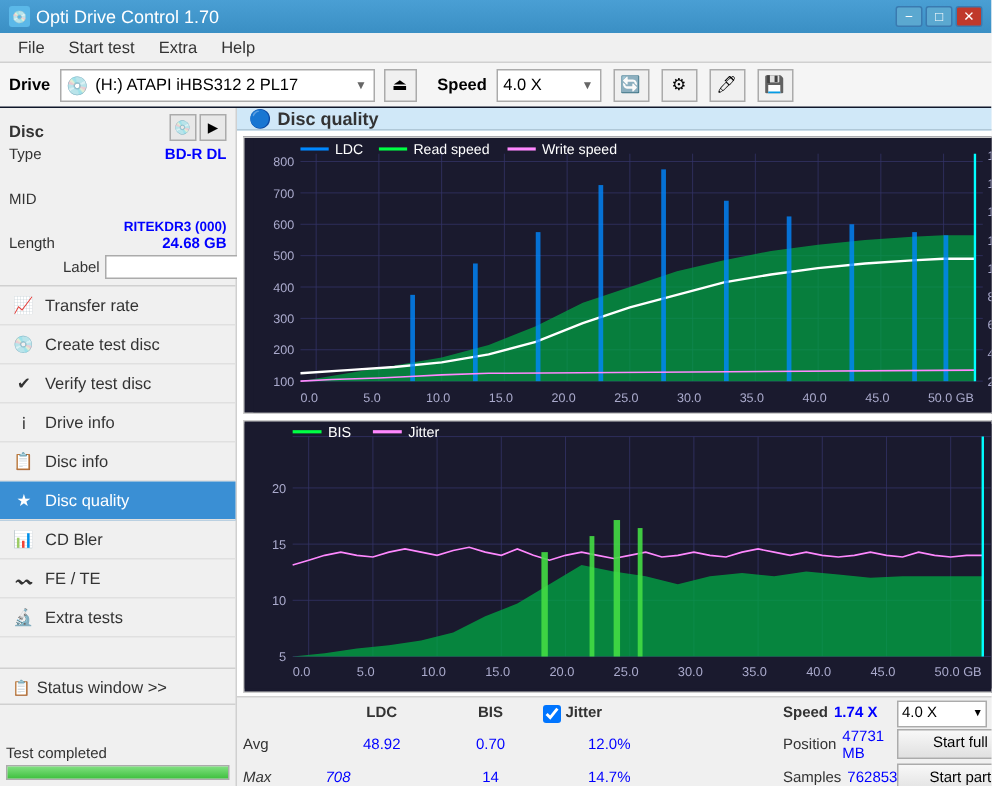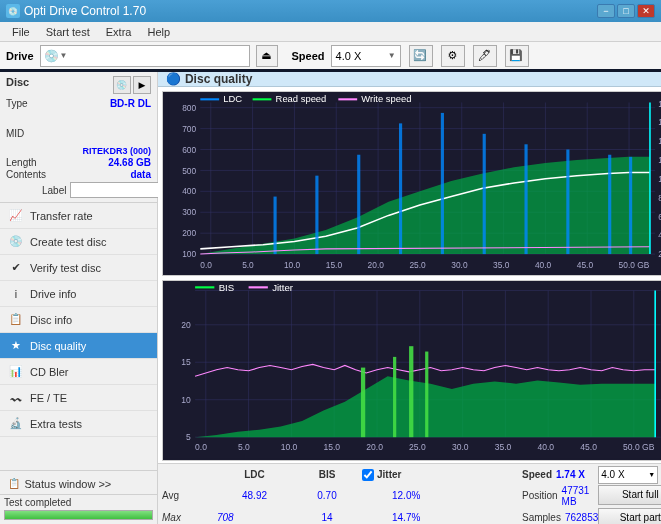--- a/index.html
+++ b/index.html
@@ -11,33 +11,33 @@
     .titlebar-icon { width: 14px; height: 14px; background: #5bb8e8; border-radius: 2px; display: flex; align-items: center; justify-content: center; font-size: 8px; color: white; }
     .titlebar-btns { display: flex; gap: 2px; }
     .titlebar-btn { width: 18px; height: 14px; background: #5ba8d0; border: 1px solid #3a7ab0; border-radius: 2px; cursor: pointer; display: flex; align-items: center; justify-content: center; font-size: 9px; color: white; }
     .titlebar-btn.close { background: #c0392b; }
 
     
     .menubar { background: #f0f0f0; height: 20px; display: flex; align-items: center; padding: 0 4px; border-bottom: 1px solid #d0d0d0; }
     .menubar-item { padding: 2px 8px; cursor: pointer; font-size: 11px; color: #333; }
 
     
-    .drivebar { background: #f5f5f5; height: 30px; display: flex; align-items: center; padding: 0 6px; border-bottom: 3px solid #0f172a; gap: 6px; }
+    .drivebar { background: #f5f5f5; height: 30px; display: flex; align-items: center; padding: 0 6px; border-bottom: 1px solid #0f172a; gap: 6px; }
     .drive-dropdown { border: 1px solid #ababab; background: white; height: 22px; width: 210px; display: flex; align-items: center; padding: 0 4px; font-size: 11px; }
     .drive-eject-btn { width: 22px; height: 22px; background: #f0f0f0; border: 1px solid #ababab; display: flex; align-items: center; justify-content: center; cursor: pointer; }
     .speed-label { font-size: 11px; font-weight: 600; margin-left: 8px; }
     .toolbar-btn { width: 24px; height: 22px; background: #f0f0f0; border: 1px solid #ababab; display: flex; align-items: center; justify-content: center; cursor: pointer; margin-left: 2px; }
 
     
     .main { display: flex; height: 452px; }
 
     
     .left-panel { width: 158px; background: #f0f0f0; border-right: 1px solid #d0d0d0; display: flex; flex-direction: column; }
     .disc-section { padding: 4px 6px; border-bottom: 1px solid #d0d0d0; }
-    .disc-header { display: flex; align-items: flex-start; justify-content: space-between; margin-bottom: 4px; }
+    .disc-header { display: flex; align-items: flex-end; justify-content: space-between; margin-bottom: 4px; }
     .disc-title { font-size: 11px; font-weight: 700; color: #333; }
     .disc-icon-area { display: flex; gap: 2px; }
     .disc-icon { width: 18px; height: 18px; border: 1px solid #ababab; background: #e8e8e8; display: flex; align-items: center; justify-content: center; cursor: pointer; font-size: 9px; }
     .disc-info-table { width: 100%; }
     .disc-info-row { display: flex; justify-content: space-between; align-items: center; margin: 1px 0; }
     .disc-info-label { color: #333; font-size: 10px; }
     .disc-info-value { color: #0000ff; font-size: 10px; font-weight: 600; }
     .disc-label-row { display: flex; align-items: center; gap: 4px; margin-top: 2px; padding-left: 36px; }
     .disc-label-input { border: 1px solid #ababab; background: white; height: 16px; width: 100px; font-size: 10px; }
     .disc-label-btn { width: 16px; height: 16px; background: #f0f0f0; border: 1px solid #ababab; cursor: pointer; display: flex; align-items: center; justify-content: center; font-size: 9px; }
@@ -45,21 +45,21 @@
     
     .nav-items { flex: 1; }
     .nav-item { height: 26px; display: flex; align-items: center; padding: 0 8px; gap: 6px; cursor: pointer; border-bottom: 1px solid #e0e0e0; color: #333; font-size: 11px; }
     .nav-item.active { background: #3a8fd4; color: white; }
     .nav-item-icon { width: 16px; height: 16px; display: flex; align-items: center; justify-content: center; flex-shrink: 0; }
 
     
     .status-section { border-top: 1px solid #d0d0d0; padding: 2px 0; }
     .status-window-btn { height: 22px; display: flex; align-items: center; padding: 0 8px; gap: 4px; cursor: pointer; font-size: 11px; color: #333; border-bottom: 1px solid #d0d0d0; }
     .status-progress-area { padding: 2px 4px; }
-    .status-text { font-size: 10px; color: #333; margin-bottom: 2px; }
+    .status-text { font-size: 10px; color: #333; margin-bottom: 2px; margin-top: 25px; }
     .progress-bar-bg { height: 10px; background: #e0e0e0; border: 1px solid #ababab; width: 100%; }
     .progress-bar-fill { height: 100%; background: linear-gradient(to bottom, #80e080, #40c040); }
     .status-pct { font-size: 10px; color: #0000ff; text-align: right; margin-top: 1px; }
 
     
     .right-panel { flex: 1; background: white; display: flex; flex-direction: column; }
     .chart-header { background: #d0e8f8; height: 22px; display: flex; align-items: center; padding: 0 8px; gap: 4px; border-bottom: 1px solid #b0c8d8; }
     .chart-header-icon { color: #2080c0; font-size: 12px; }
     .chart-title { font-size: 12px; font-weight: 700; color: #333; }
     .chart-area { position: relative; border: 1px solid #ccc; background: #1a1a2e; }
@@ -88,20 +88,21 @@
   <span class="menubar-item">File</span>
   <span class="menubar-item">Start test</span>
   <span class="menubar-item">Extra</span>
   <span class="menubar-item">Help</span>
 </div>
 
 <div class="drivebar">
   <span style="font-weight:600;font-size:11px;">Drive</span>
   <div class="drive-dropdown">
     <span style="font-size:12px;">💿</span>
+    <span style="flex:1;font-size:11px;padding-left:4px;">(H:) ATAPI iHBS312  2 PL17</span>
     <span class="dropdown-arrow">▼</span>
   </div>
   <div class="drive-eject-btn" title="Eject">⏏</div>
   <span class="speed-label">Speed</span>
   <div class="drive-dropdown" style="width:70px;">
     <span style="flex:1;font-size:11px;">4.0 X</span>
     <span class="dropdown-arrow">▼</span>
   </div>
   <div class="toolbar-btn">🔄</div>
   <div class="toolbar-btn">⚙</div>
@@ -126,24 +127,20 @@
           <span class="disc-info-label">Type</span>
           <span class="disc-info-value">BD-R DL</span>
         </div>
         <div class="disc-info-row">
           <span class="disc-info-label">MID</span>
           <span class="disc-info-value" style="font-size:9px;margin-top:36px;">RITEKDR3 (000)</span>
         </div>
         <div class="disc-info-row">
           <span class="disc-info-label">Length</span>
           <span class="disc-info-value">24.68 GB</span>
-        </div>
-        <div class="disc-info-row">
-          <span class="disc-info-label">Contents</span>
-          <span class="disc-info-value">data</span>
         </div>
         <div class="disc-label-row">
           <span class="disc-info-label">Label</span>
           <input class="disc-label-input" type="text" value="" style="">
           <div class="disc-label-btn">🔍</div>
         </div>
       </div>
     </div>
 
     <div class="nav-items">

